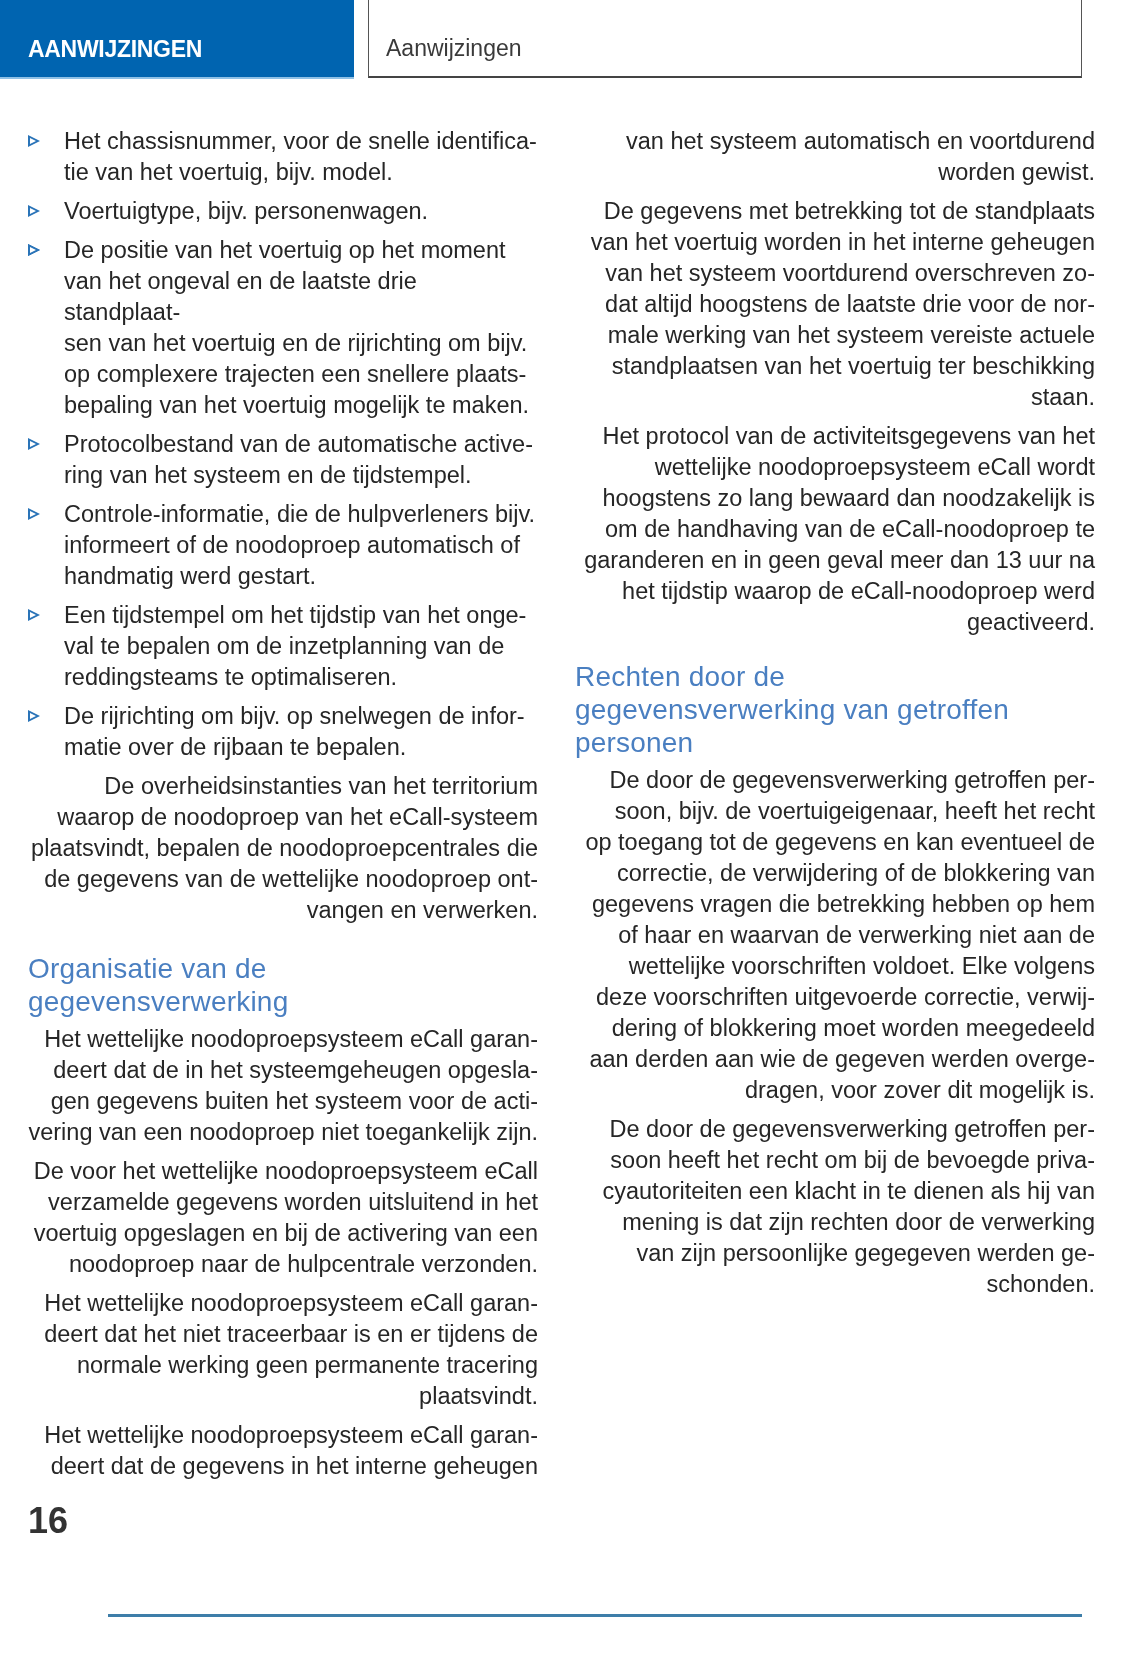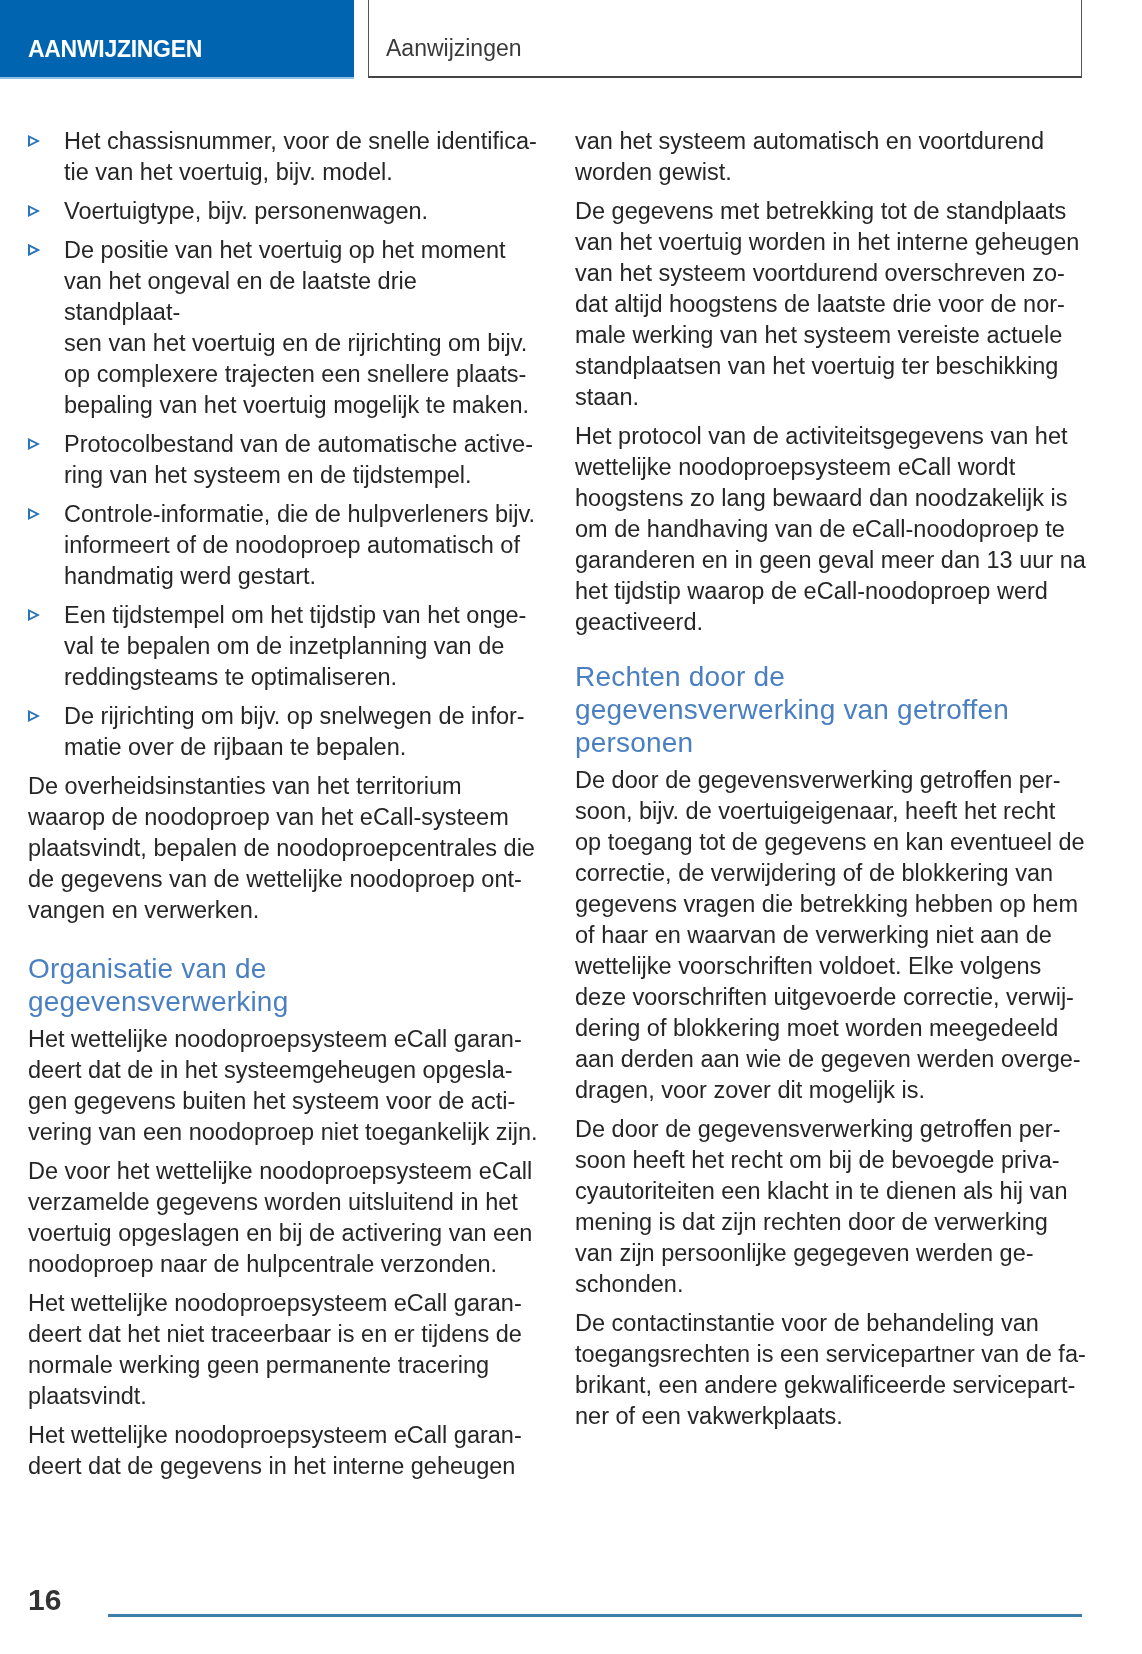--- a/index.html
+++ b/index.html
@@ -30,28 +30,28 @@
     .bullet .tri {
       position: absolute; left: 0; top: 9px; width: 0; height: 0;
       border-top: 6.5px solid transparent; border-bottom: 6.5px solid transparent;
       border-left: 12px solid #2a74b8;
     }
     .bullet .tri::after {
       content: ""; position: absolute; left: -10px; top: -3.5px; width: 0; height: 0;
       border-top: 3.5px solid transparent; border-bottom: 3.5px solid transparent;
       border-left: 6px solid #ffffff;
     }
-    .para { white-space: pre-line; margin-bottom: 8px; }
+    .para { white-space: pre-line; margin-bottom: 8px; text-align: right; }
     .h2 {
       color: #4a7fc1; font-weight: normal; font-size: 28px; line-height: 33px;
       white-space: pre-line; margin-top: 26px; margin-bottom: 6px; letter-spacing: 0.2px;
     }
     .right .h2 { margin-top: 22px; }
     .footer-num {
-      position: absolute; left: 28px; top: 1583px; font-size: 30px; font-weight: bold; color: #333333;
+      position: absolute; left: 28px; top: 1500px; font-size: 36px; font-weight: bold; color: #333333;
     }
     .footer-line {
       position: absolute; left: 108px; top: 1614px; width: 974px; height: 3px; background: #3e7ea9;
     }
   </style>
 </head>
 <body>
 
 <div class="hdr-blue">
   <span>AANWIJZINGEN</span>
@@ -135,20 +135,16 @@
 deze voorschriften uitgevoerde correctie, verwij-
 dering of blokkering moet worden meegedeeld
 aan derden aan wie de gegeven werden overge-
 dragen, voor zover dit mogelijk is.</div>
   <div class="para">De door de gegevensverwerking getroffen per-
 soon heeft het recht om bij de bevoegde priva-
 cyautoriteiten een klacht in te dienen als hij van
 mening is dat zijn rechten door de verwerking
 van zijn persoonlijke gegegeven werden ge-
 schonden.</div>
-  <div class="para">De contactinstantie voor de behandeling van
-toegangsrechten is een servicepartner van de fa-
-brikant, een andere gekwalificeerde servicepart-
-ner of een vakwerkplaats.</div>
 </div>
 
 <div class="footer-num">16</div>
 <div class="footer-line"></div>
 
 </body></html>

